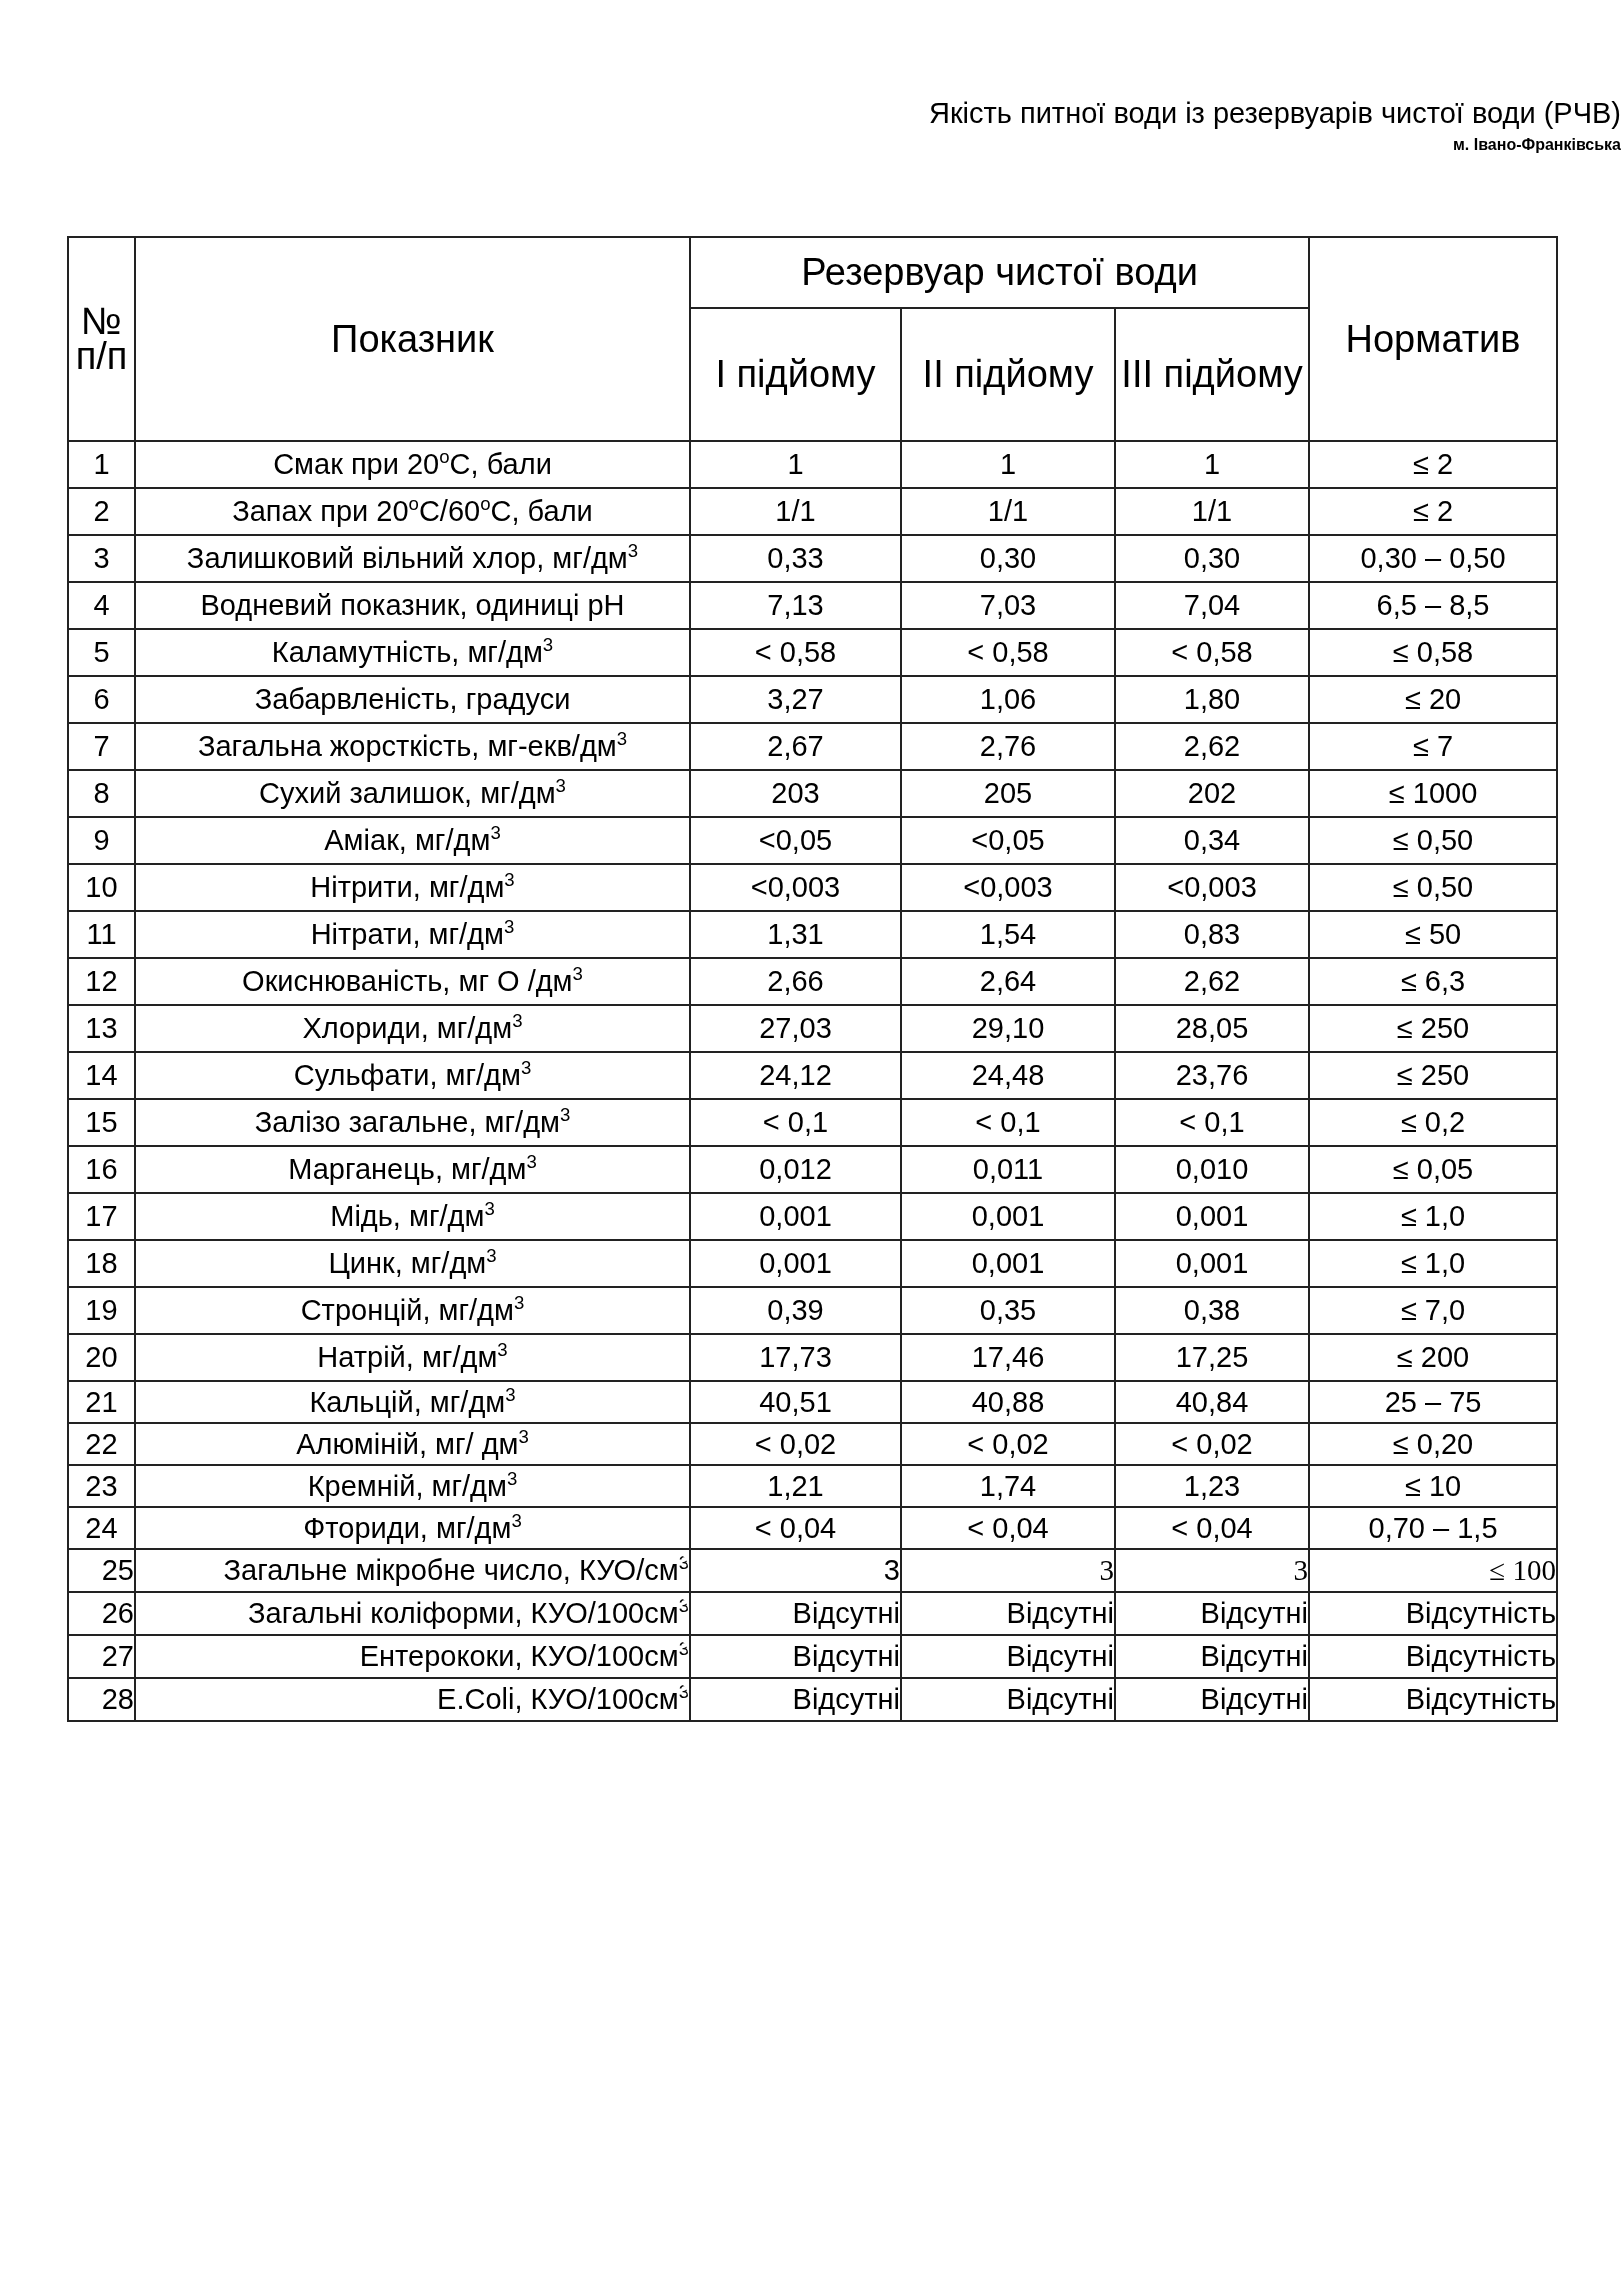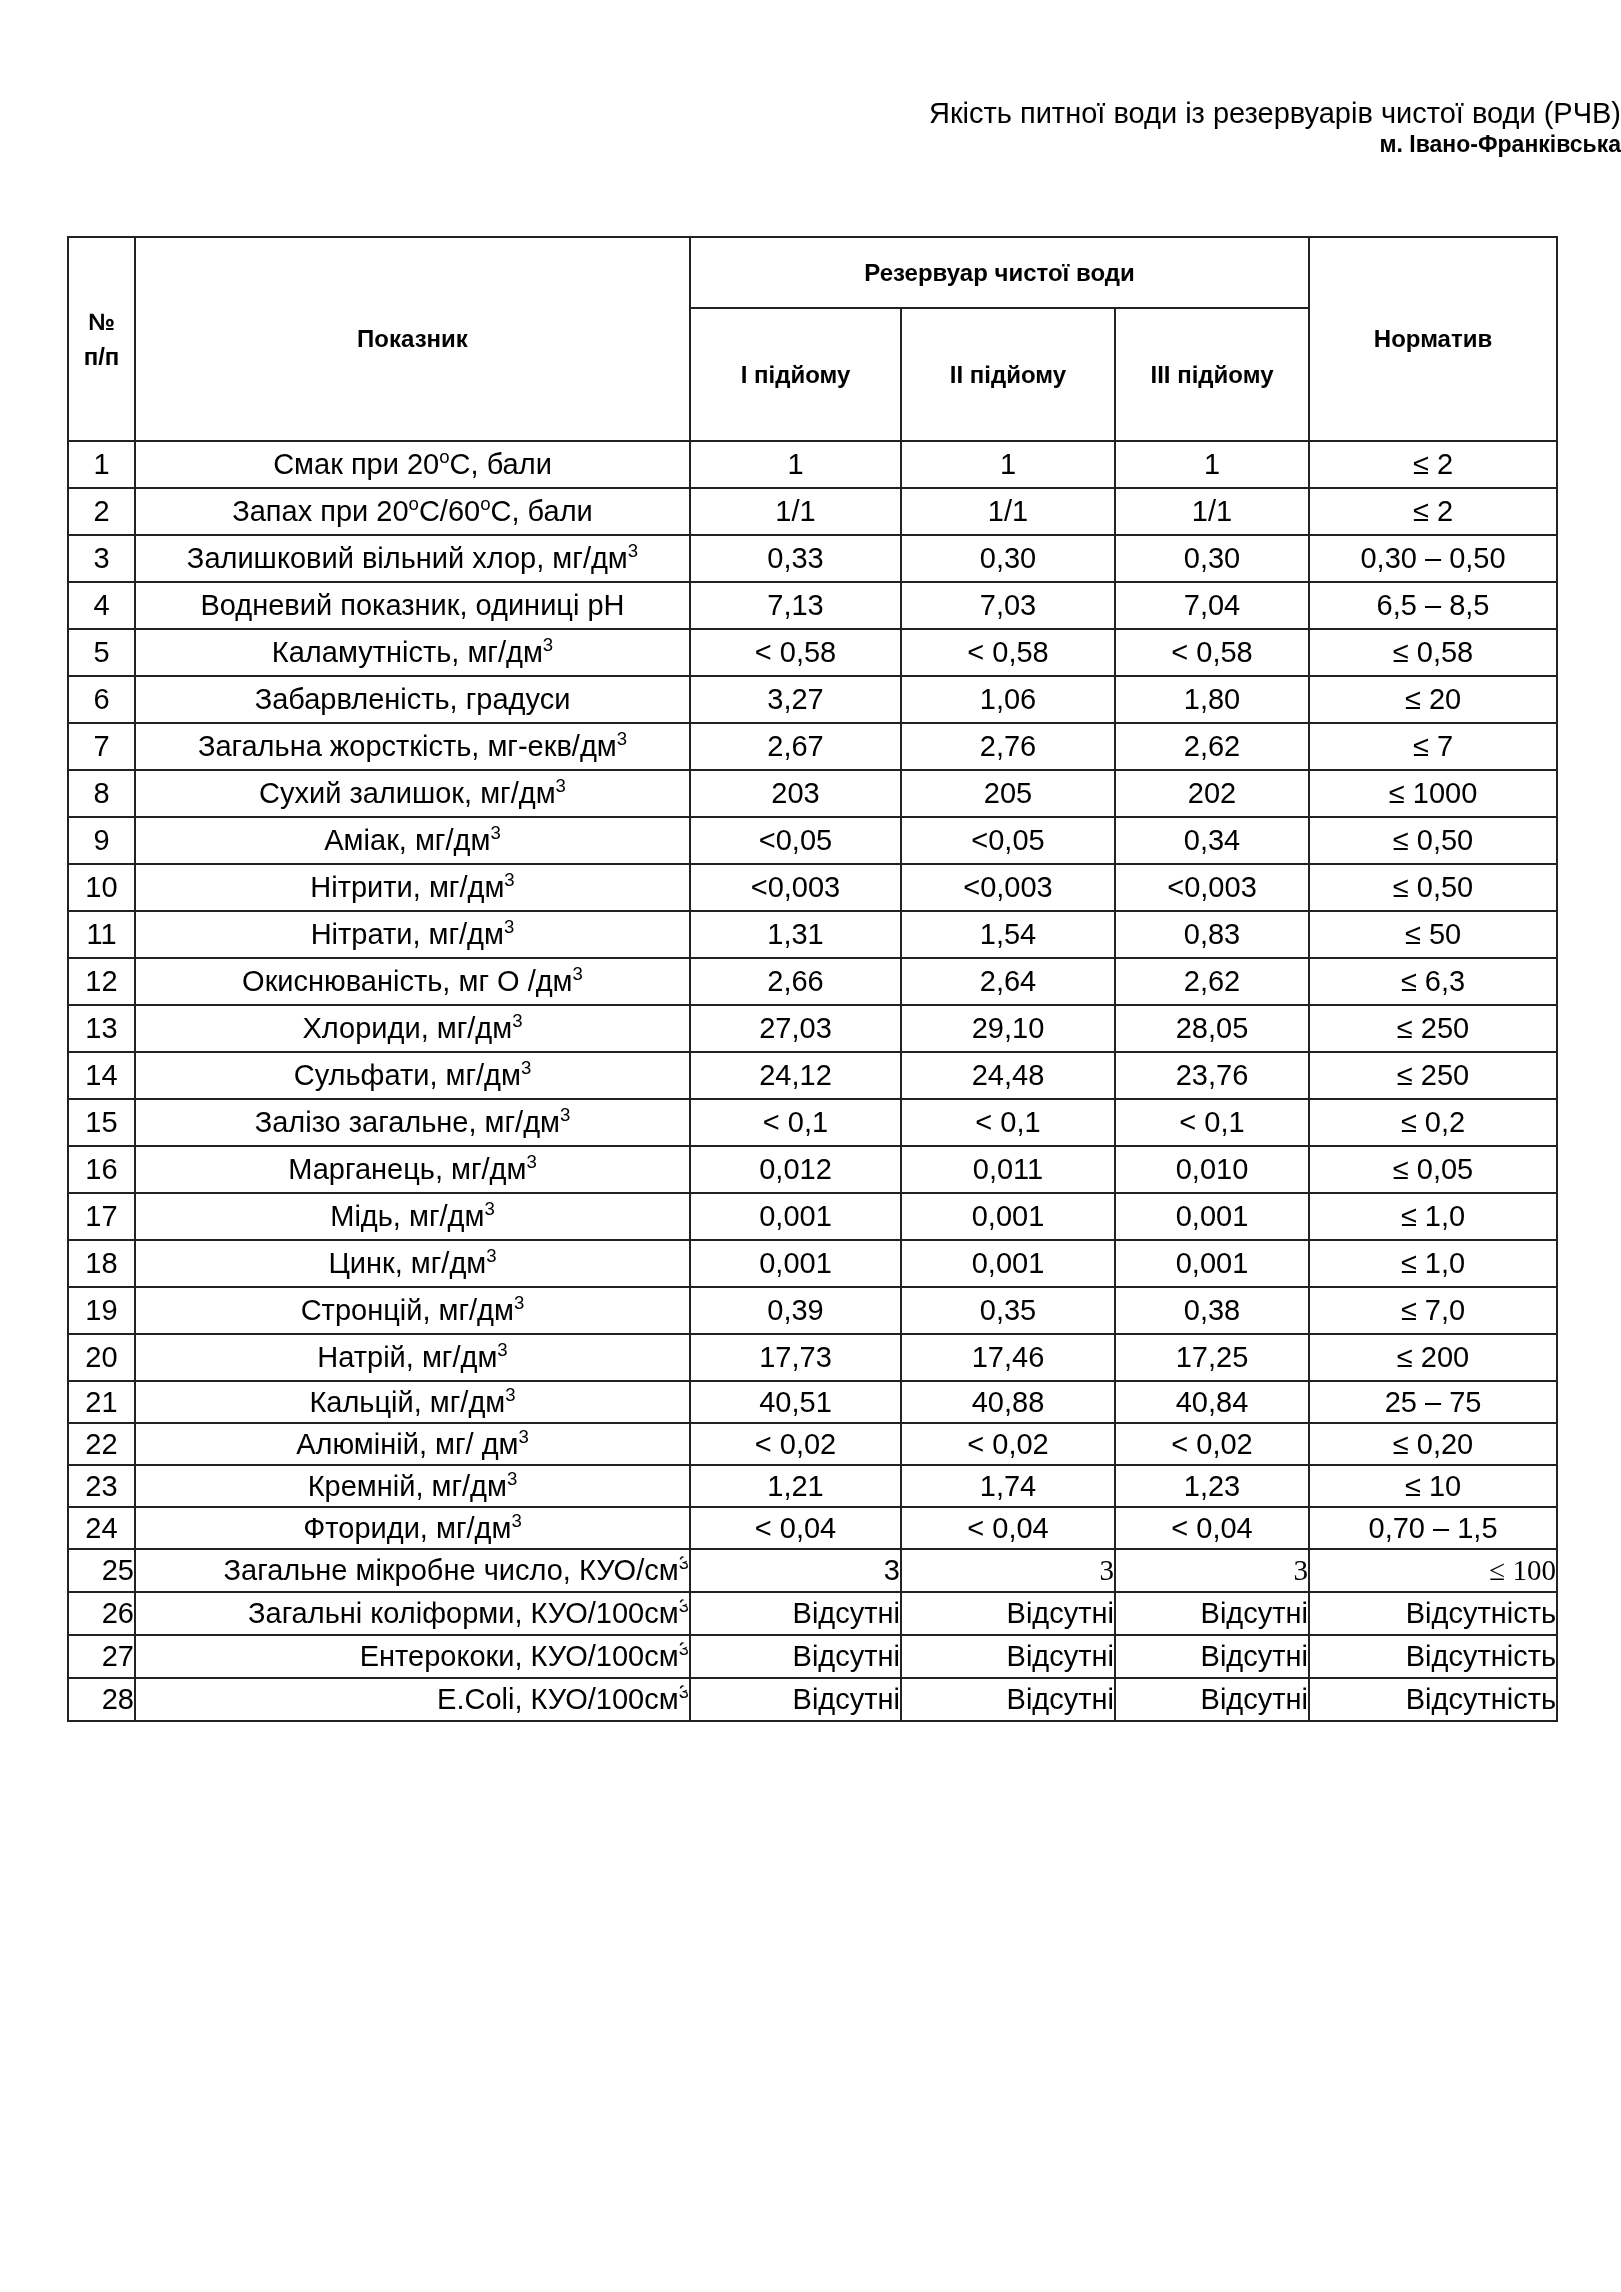--- a/index.html
+++ b/index.html
@@ -1,34 +1,34 @@
 <!DOCTYPE html>
 <html><head>
 <meta charset="utf-8">
 <style>
   html, body { margin: 0; padding: 0; background: #ffffff; }
   body { width: 1621px; height: 2293px; position: relative; font-family: "Liberation Sans", sans-serif; color: #000; }
   .title-block { position: absolute; top: 96px; left: 0; width: 1621px; text-align: right; }
   .title { font-size: 29px; line-height: 35px; font-weight: normal; }
-  .subtitle { font-size: 23px; line-height: 27.4px; font-weight: bold; padding-left: 12px; }
+  .subtitle { font-size: 16px; line-height: 27.4px; font-weight: bold; padding-left: 12px; }
   table.results {
     position: absolute; left: 67px; top: 236px;
     border-collapse: collapse; table-layout: fixed;
     width: 1488px;
   }
   table.results td, table.results th {
     border: 2px solid #222;
     padding: 0;
     font-size: 29px;
     text-align: center;
     vertical-align: middle;
     overflow: hidden;
     white-space: nowrap;
   }
-  table.results th { font-weight: bold; font-size: 24px; border-radius: 28px; }
+  table.results th { font-weight: normal; font-size: 38px; border-radius: 28px; }
   th.h-top { height: 69px; }
   th.h-sub { height: 131px; }
   td.num { text-align: center; }
   td.name { text-align: left; padding-left: 3.9px; border-radius: 19px; }
   tr.r td { height: 45px; }
   tr.r.tight td { height: 40px; }
   tr.r.micro td { height: 41px; text-align: right; }
   td.serif { font-family: "Liberation Serif", serif; font-size: 28px; }
   sup { font-size: 18.6px; line-height: 0; vertical-align: 10.8px; }
   .hdr-no { line-height: 35px; }

